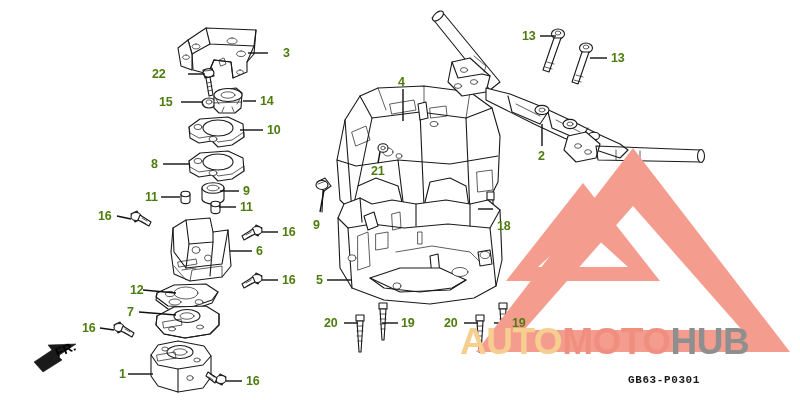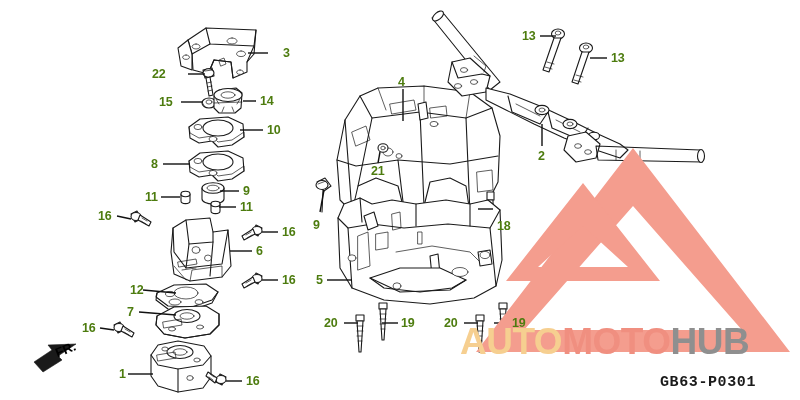--- a/index.html
+++ b/index.html
@@ -31,26 +31,25 @@
     font-weight: bold;
     font-size: 12.5px;
     color: #4d7c0f;
     line-height: 1;
     white-space: nowrap;
     letter-spacing: -0.2px;
   }
   .partno {
     position: absolute;
     font-family: "Liberation Mono", monospace;
-    font-size: 15px;
+    font-size: 11px;
     font-weight: bold;
     color: #1a1a1a;
     letter-spacing: 0.6px;
     white-space: nowrap;
-    margin-left: 32px;
   }
   .fr-label {
     position: absolute;
     font-family: "Liberation Sans", sans-serif;
     font-weight: bold;
     font-size: 13px;
     color: #000000;
     transform: rotate(-22deg);
     white-space: nowrap;
   }

